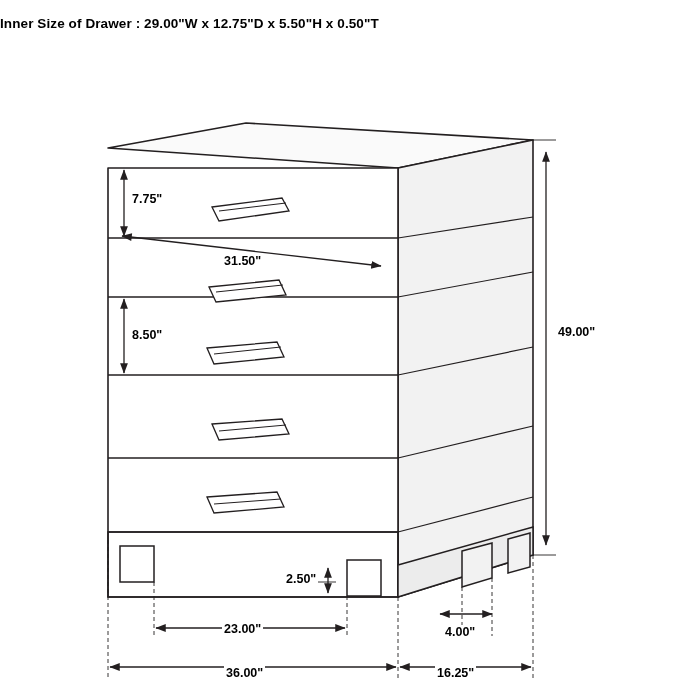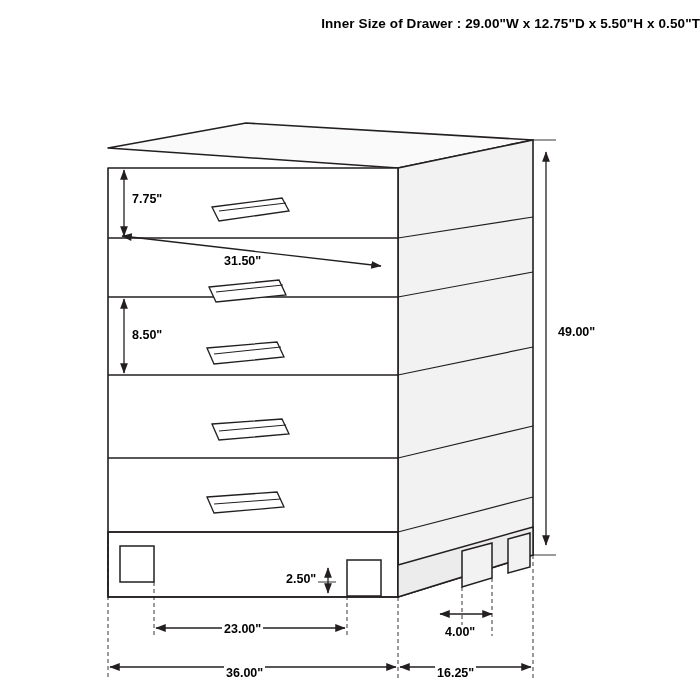--- a/index.html
+++ b/index.html
@@ -18,21 +18,21 @@
   #stage {
     position: relative;
     width: 700px;
     height: 700px;
   }
   #title {
     position: absolute;
     top: 16px;
     left: 0;
     width: 700px;
-    text-align: right;
+    text-align: left;
     font-size: 13.5px;
     font-weight: bold;
     letter-spacing: 0.1px;
   }
   svg#drawing {
     position: absolute;
     top: 0;
     left: 0;
   }
   .dimlabel {

